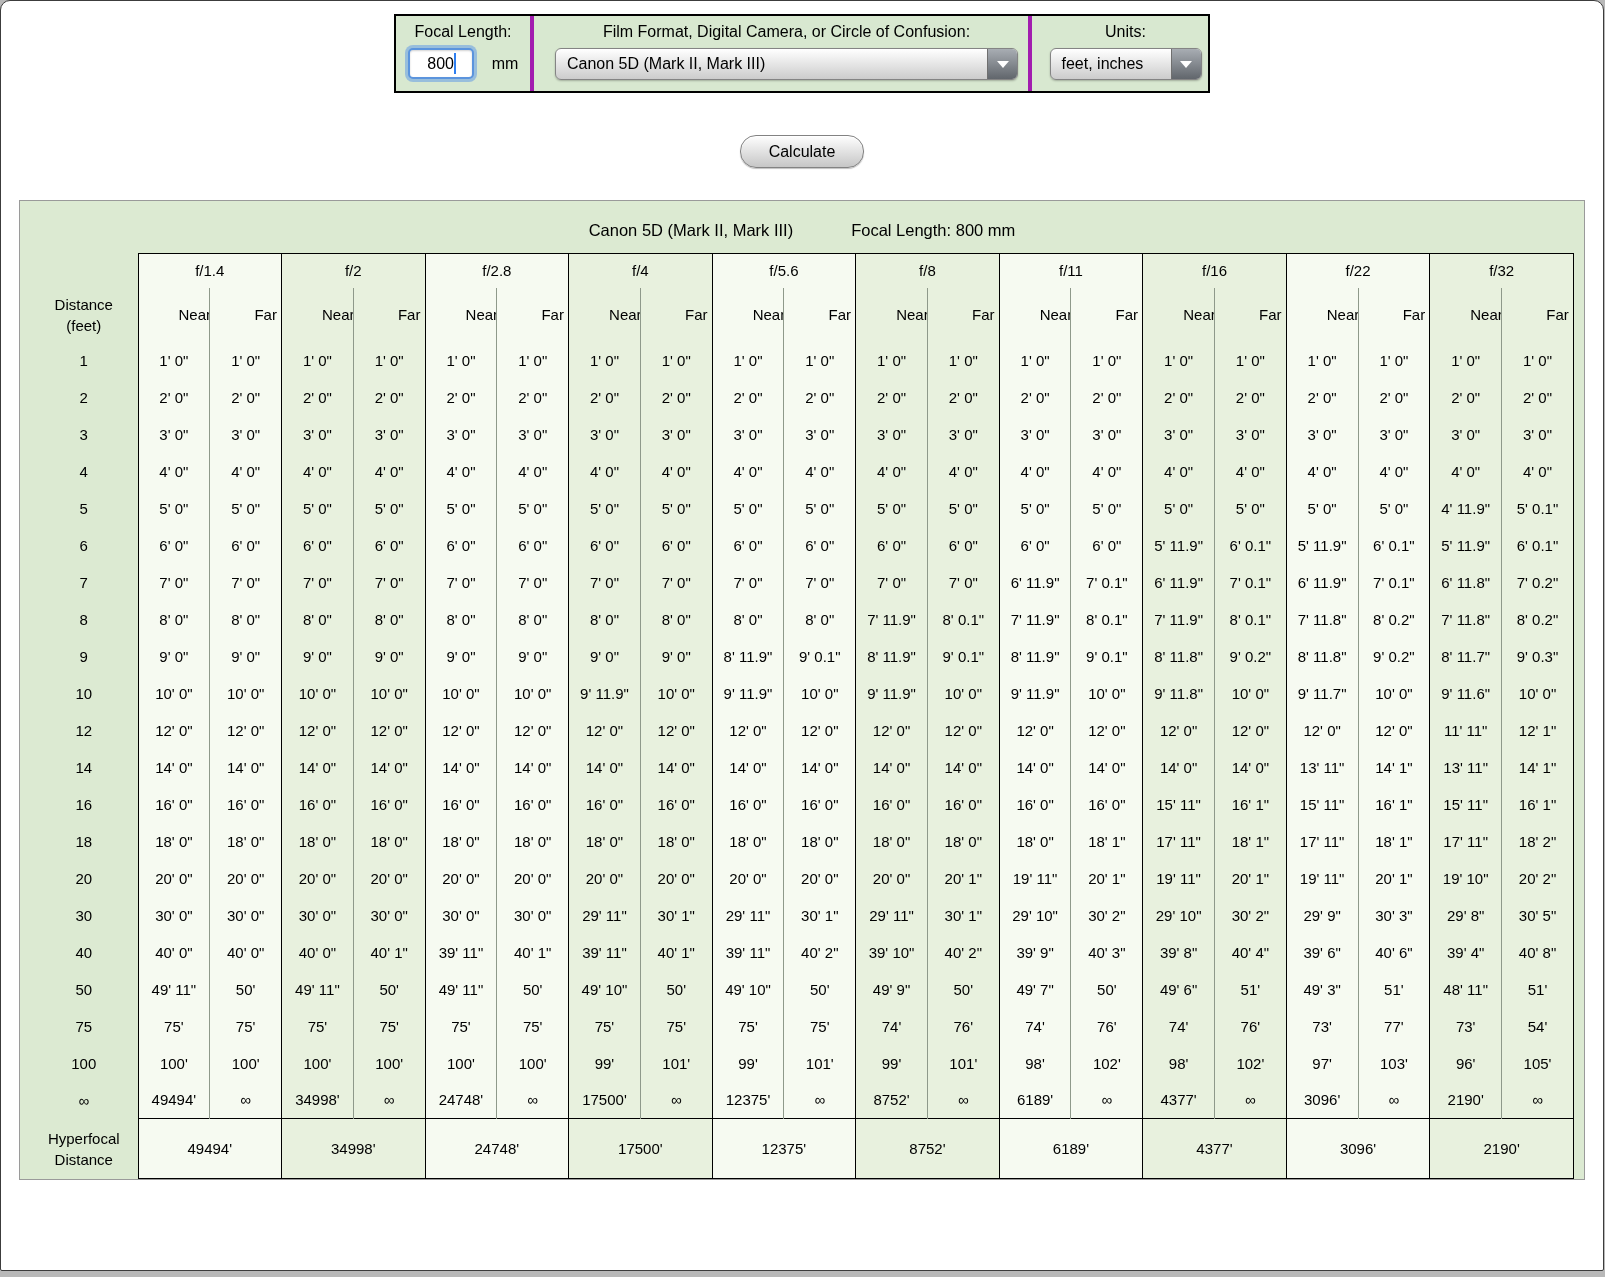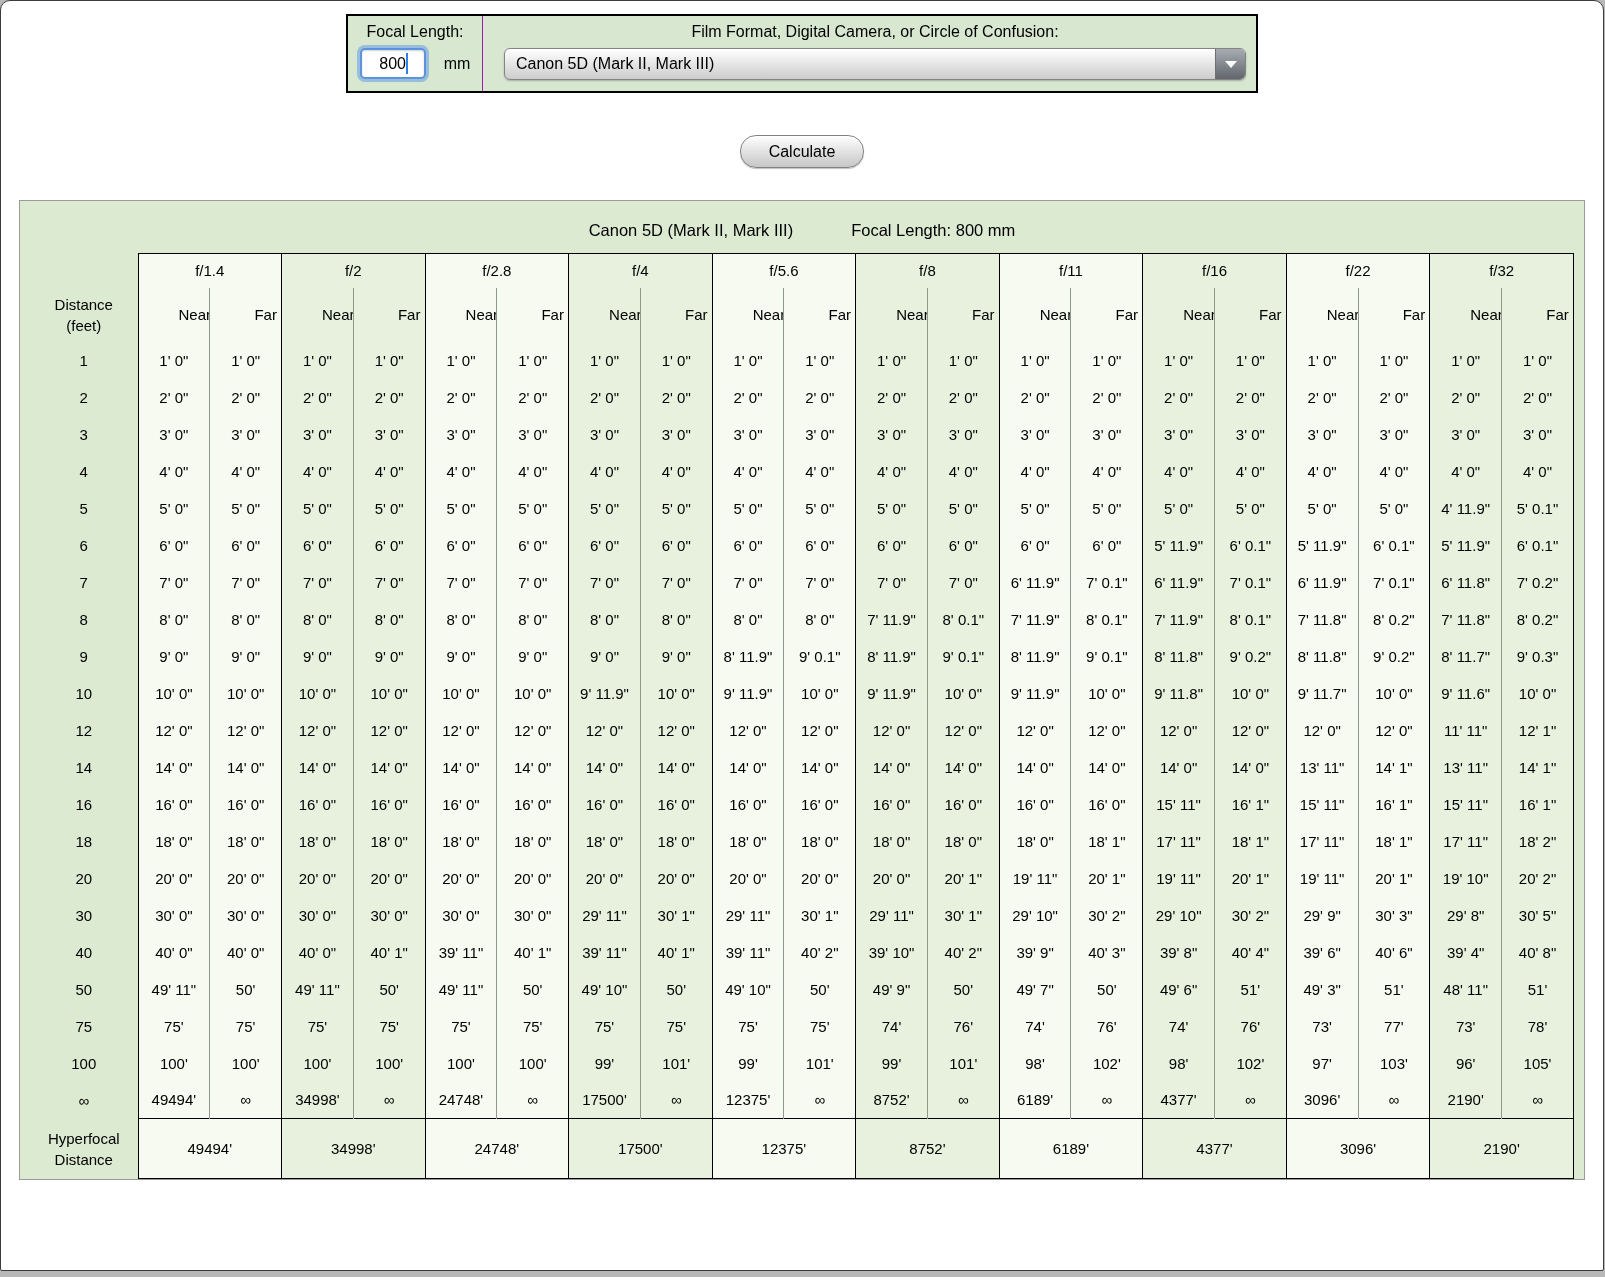--- a/index.html
+++ b/index.html
@@ -13,27 +13,27 @@
     width:1604px; height:1271px;
     background:#fff;
     border:1px solid #3c3c3c;
     border-radius:10px 10px 2px 2px;
     overflow:hidden;
     padding-top:13px;
   }
 
   
   .form-box {
-    width:912px; margin:0 auto;
+    width:816px; margin:0 auto;
     border:2px solid #000;
     background:#d8e8d0;
     display:flex; align-items:stretch;
   }
   .form-sec { padding:7px 10px 11px; display:flex; flex-direction:column; align-items:center; gap:7px; }
-  .form-sec + .form-sec { border-left:1px solid #a21caf;padding-left:21px; }
+  .form-sec + .form-sec { border-left:4px solid #a21caf;padding-left:21px; }
   .sec-focal { width:134px; }
   .sec-format { flex:1; }
   .sec-units { width:180px; }
   .sec-label { font-size:16px; white-space:nowrap; }
   .focal-row { display:flex; align-items:center; gap:18px; }
   .focal-input {
     width:66px; height:31px;
     border:2px solid #5b94dd; border-radius:5px;
     box-shadow:0 0 0 3px rgba(100,155,230,.55), inset 0 1px 2px rgba(0,0,0,.18);
     font-family:inherit; font-size:16px; text-align:center;
@@ -101,20 +101,29 @@
       <div class="sec-label">Focal Length:</div>
       <div class="focal-row">
         <input class="focal-input" value="800" style="">
         <span class="sec-label">mm</span>
       </div>
     </div>
     <div class="form-sec sec-format">
       <div class="sec-label">Film Format, Digital Camera, or Circle of Confusion:</div>
       <div class="dd">
         <span class="dd-label">Canon 5D (Mark II, Mark III)</span>
+        <span class="dd-btn">
+            <span class="dd-arrow"></span>
+          </span>
+      </div>
+    </div>
+    <div class="form-sec sec-units">
+      <div class="sec-label">Units:</div>
+      <div class="dd units-dd">
+        <span class="dd-label">feet, inches</span>
         <span class="dd-btn">
             <span class="dd-arrow"></span>
           </span>
       </div>
     </div>
   </div>
 
   <div class="calc-row">
     <button class="calc-btn">Calculate</button>
   </div>
@@ -616,21 +625,21 @@
             <td class="cell far gA">75'</td>
             <td class="cell near gB">74'</td>
             <td class="cell far gB">76'</td>
             <td class="cell near gA">74'</td>
             <td class="cell far gA">76'</td>
             <td class="cell near gB">74'</td>
             <td class="cell far gB">76'</td>
             <td class="cell near gA">73'</td>
             <td class="cell far gA">77'</td>
             <td class="cell near gB">73'</td>
-            <td class="cell far gB">78'</td>
+            <td class="cell far gB">54'</td>
           </tr>
           <tr>
             <td class="distcol cell">100</td>
             <td class="cell near gA">100'</td>
             <td class="cell far gA">100'</td>
             <td class="cell near gB">100'</td>
             <td class="cell far gB">100'</td>
             <td class="cell near gA">100'</td>
             <td class="cell far gA">100'</td>
             <td class="cell near gB">99'</td>

